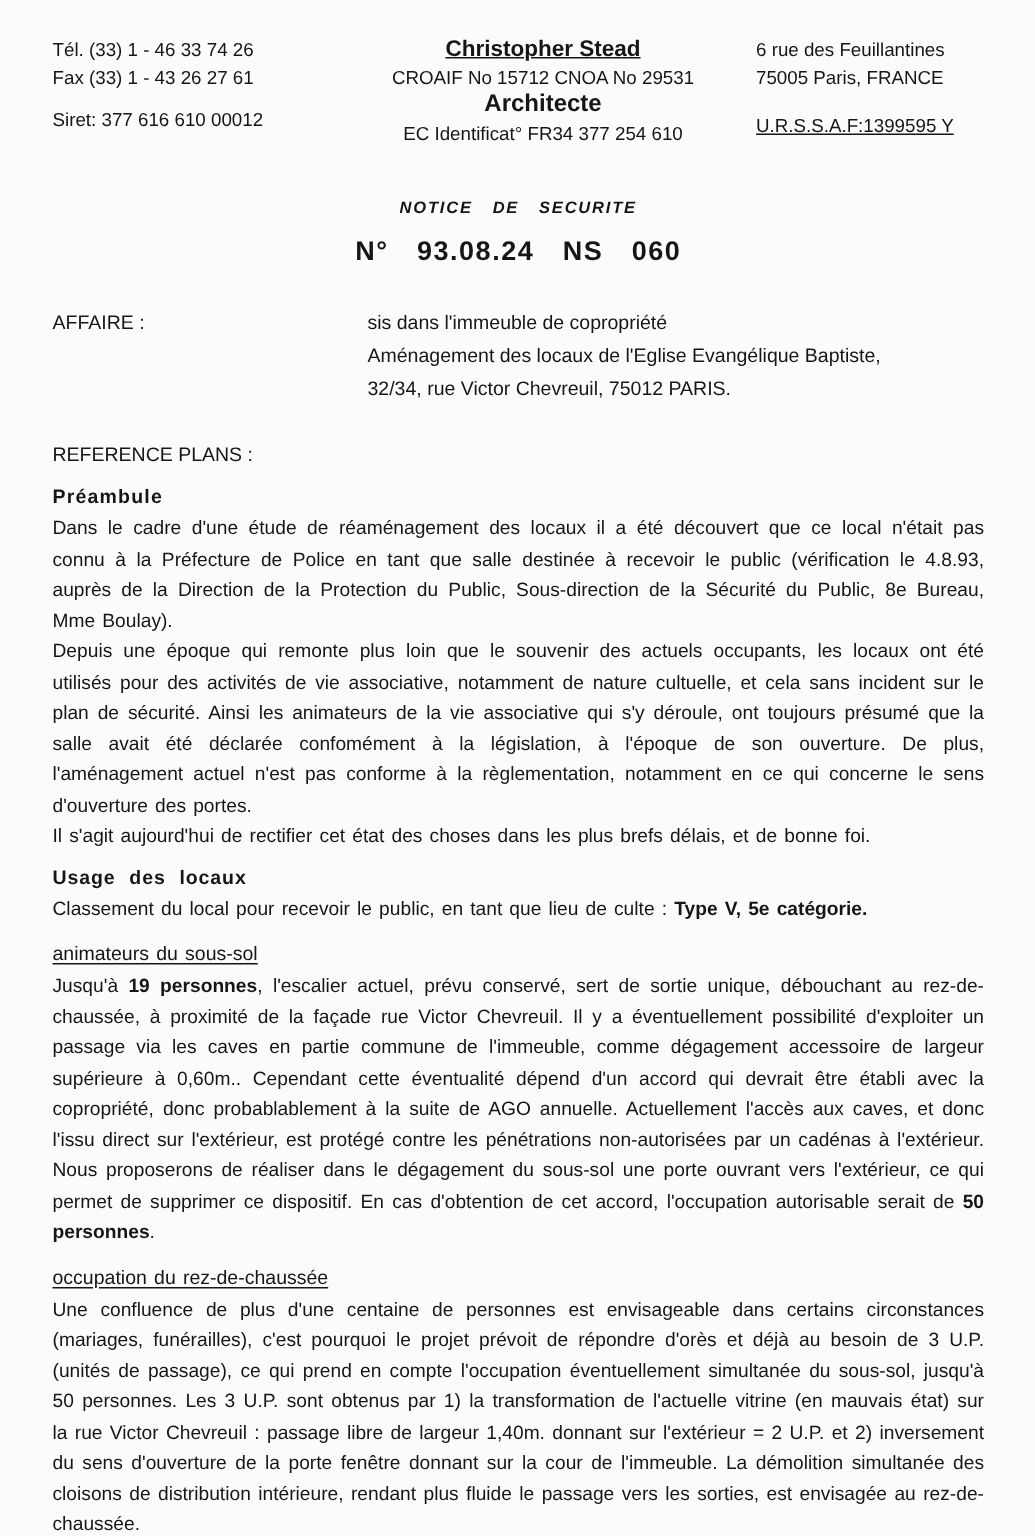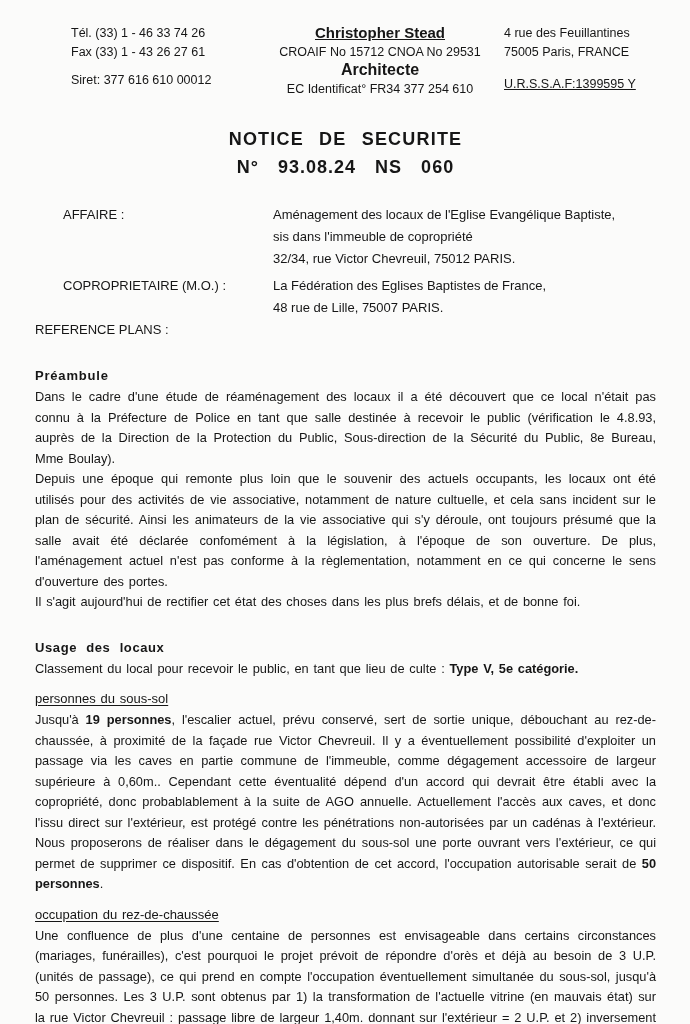--- a/index.html
+++ b/index.html
@@ -6,45 +6,45 @@
   body {
     width: 690px; height: 1024px;
     background: #fbfbfa;
     color: #161616;
     font-family: "Liberation Sans", sans-serif;
     overflow: hidden;
   }
   .page { padding: 24px 34px 0 35px; }
 
   
-  .letterhead { display: flex; justify-content: flex-end; font-size: 12.5px; line-height: 18.5px; margin-left: 36px; }
+  .letterhead { display: flex; justify-content: flex-end; font-size: 12.5px; line-height: 18.5px; }
   .lh-left  { width: 185px; }
   .lh-center{ flex: 1; text-align: center; }
   .lh-right { width: 152px; }
   .lh-name  { font-weight: bold; font-size: 15px; text-decoration: underline; }
   .lh-prof  { font-weight: bold; font-size: 16px; }
   .gap-sm   { margin-top: 10px; }
   .gap-xs   { margin-top: 14px; text-decoration: underline; }
 
   
   .title-block { text-align: center; margin-top: 28px; }
-  .title-line1 { font-weight: bold; font-size: 18px; letter-spacing: 1.2px; word-spacing: 9px; line-height: 26px; }
+  .title-line1 { font-weight: bold; font-size: 11px; letter-spacing: 1.2px; word-spacing: 9px; line-height: 26px; font-style: italic; }
   .title-line2 { font-weight: bold; font-size: 18px; letter-spacing: 1px; word-spacing: 13px; line-height: 30px; }
 
   
   .meta { margin-top: 22px; font-size: 13px; line-height: 22px; }
   .meta-row { display: flex; }
-  .meta-label { width: 210px; flex: 0 0 210px; margin-left: 28px; }
+  .meta-label { width: 210px; flex: 0 0 210px; }
   .meta-value { flex: 1; }
   .meta-row + .meta-row { margin-top: 5px; }
-  .meta-ref { margin-top: 0; }
+  .meta-ref { margin-top: 22px; }
 
   
   .body-text { font-size: 12.8px; line-height: 20.5px; word-spacing: 1.2px; }
-  .sec-heading-bold { font-weight: bold; letter-spacing: 0.6px; word-spacing: 5px; margin-top: 24px; line-height: 22px; font-size: 13px; }
+  .sec-heading-bold { font-weight: bold; letter-spacing: 0.6px; word-spacing: 5px; margin-top: 6px; line-height: 22px; font-size: 13px; }
   .sec-heading-underline { text-decoration: underline; text-underline-offset: 2px; margin-top: 9px; line-height: 22px; font-size: 13px; }
   .para { text-align: justify; margin: 0; }
   .b { font-weight: bold; }
 </style>
 </head>
 <body>
 
 <div class="page">
 
   <div class="letterhead">
@@ -53,61 +53,54 @@
       <div>Fax (33) 1 - 43 26 27 61</div>
       <div class="gap-sm">Siret: 377 616 610 00012</div>
     </div>
     <div class="lh-center">
       <div class="lh-name">Christopher Stead</div>
       <div>CROAIF No 15712 CNOA No 29531</div>
       <div class="lh-prof">Architecte</div>
       <div>EC Identificat° FR34 377 254 610</div>
     </div>
     <div class="lh-right">
-      <div>4 rue des Feuillantines</div>
+      <div>6 rue des Feuillantines</div>
       <div>75005 Paris, FRANCE</div>
       <div class="gap-xs">U.R.S.S.A.F:1399595 Y</div>
     </div>
   </div>
 
   <div class="title-block">
     <div class="title-line1">NOTICE DE SECURITE</div>
     <div class="title-line2">N° 93.08.24 NS 060</div>
   </div>
 
   <div class="meta">
     <div class="meta-row">
       <div class="meta-label">AFFAIRE :</div>
       <div class="meta-value">
+        <div>sis dans l'immeuble de copropriété</div>
         <div>Aménagement des locaux de l'Eglise Evangélique Baptiste,</div>
-        <div>sis dans l'immeuble de copropriété</div>
         <div>32/34, rue Victor Chevreuil, 75012 PARIS.</div>
-      </div>
-    </div>
-    <div class="meta-row">
-      <div class="meta-label">COPROPRIETAIRE (M.O.) :</div>
-      <div class="meta-value">
-        <div>La Fédération des Eglises Baptistes de France,</div>
-        <div>48 rue de Lille, 75007 PARIS.</div>
       </div>
     </div>
     <div class="meta-ref">REFERENCE PLANS :</div>
   </div>
 
   <div class="body-text">
 
     <div class="sec-heading-bold" style="letter-spacing:0.8px; word-spacing:1px;">Préambule</div>
     <p class="para">Dans le cadre d'une étude de réaménagement des locaux il a été découvert que ce local n'était pas connu à la Préfecture de Police en tant que salle destinée à recevoir le public (vérification le 4.8.93, auprès de la Direction de la Protection du Public, Sous-direction de la Sécurité du Public, 8e Bureau, Mme Boulay).</p>
     <p class="para">Depuis une époque qui remonte plus loin que le souvenir des actuels occupants, les locaux ont été utilisés pour des activités de vie associative, notamment de nature cultuelle, et cela sans incident sur le plan de sécurité. Ainsi les animateurs de la vie associative qui s'y déroule, ont toujours présumé que la salle avait été déclarée confomément à la législation, à l'époque de son ouverture. De plus, l'aménagement actuel n'est pas conforme à la règlementation, notamment en ce qui concerne le sens d'ouverture des portes.</p>
     <p class="para">Il s'agit aujourd'hui de rectifier cet état des choses dans les plus brefs délais, et de bonne foi.</p>
 
     <div class="sec-heading-bold">Usage des locaux</div>
     <p class="para"><span>Classement du local pour recevoir le public, en tant que lieu de culte : </span><span class="b">Type V, 5e catégorie.</span></p>
 
-    <div class="sec-heading-underline">personnes du sous-sol</div>
+    <div class="sec-heading-underline">animateurs du sous-sol</div>
     <p class="para"><span>Jusqu'à </span><span class="b">19 personnes</span><span>, l'escalier actuel, prévu conservé, sert de sortie unique, débouchant au rez-de-chaussée, à proximité de la façade rue Victor Chevreuil. Il y a éventuellement possibilité d'exploiter un passage via les caves en partie commune de l'immeuble, comme dégagement accessoire de largeur supérieure à 0,60m.. Cependant cette éventualité dépend d'un accord qui devrait être établi avec la copropriété, donc probablablement à la suite de AGO annuelle. Actuellement l'accès aux caves, et donc l'issu direct sur l'extérieur, est protégé contre les pénétrations non-autorisées par un cadénas à l'extérieur. Nous proposerons de réaliser dans le dégagement du sous-sol une porte ouvrant vers l'extérieur, ce qui permet de supprimer ce dispositif. En cas d'obtention de cet accord, l'occupation autorisable serait de </span><span class="b">50 personnes</span><span>.</span></p>
 
     <div class="sec-heading-underline">occupation du rez-de-chaussée</div>
     <p class="para">Une confluence de plus d'une centaine de personnes est envisageable dans certains circonstances (mariages, funérailles), c'est pourquoi le projet prévoit de répondre d'orès et déjà au besoin de 3 U.P. (unités de passage), ce qui prend en compte l'occupation éventuellement simultanée du sous-sol, jusqu'à 50 personnes. Les 3 U.P. sont obtenus par 1) la transformation de l'actuelle vitrine (en mauvais état) sur la rue Victor Chevreuil : passage libre de largeur 1,40m. donnant sur l'extérieur = 2 U.P. et 2) inversement du sens d'ouverture de la porte fenêtre donnant sur la cour de l'immeuble. La démolition simultanée des cloisons de distribution intérieure, rendant plus fluide le passage vers les sorties, est envisagée au rez-de-chaussée.</p>
 
   </div>
 
 </div>
 
 </body></html>

